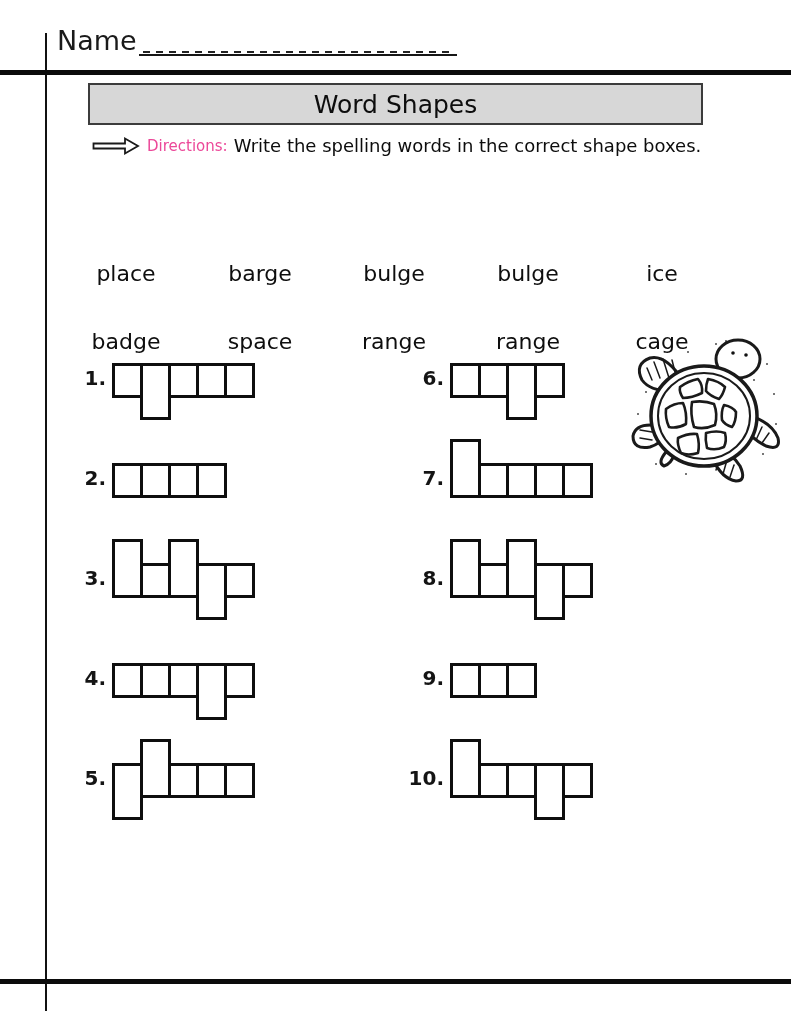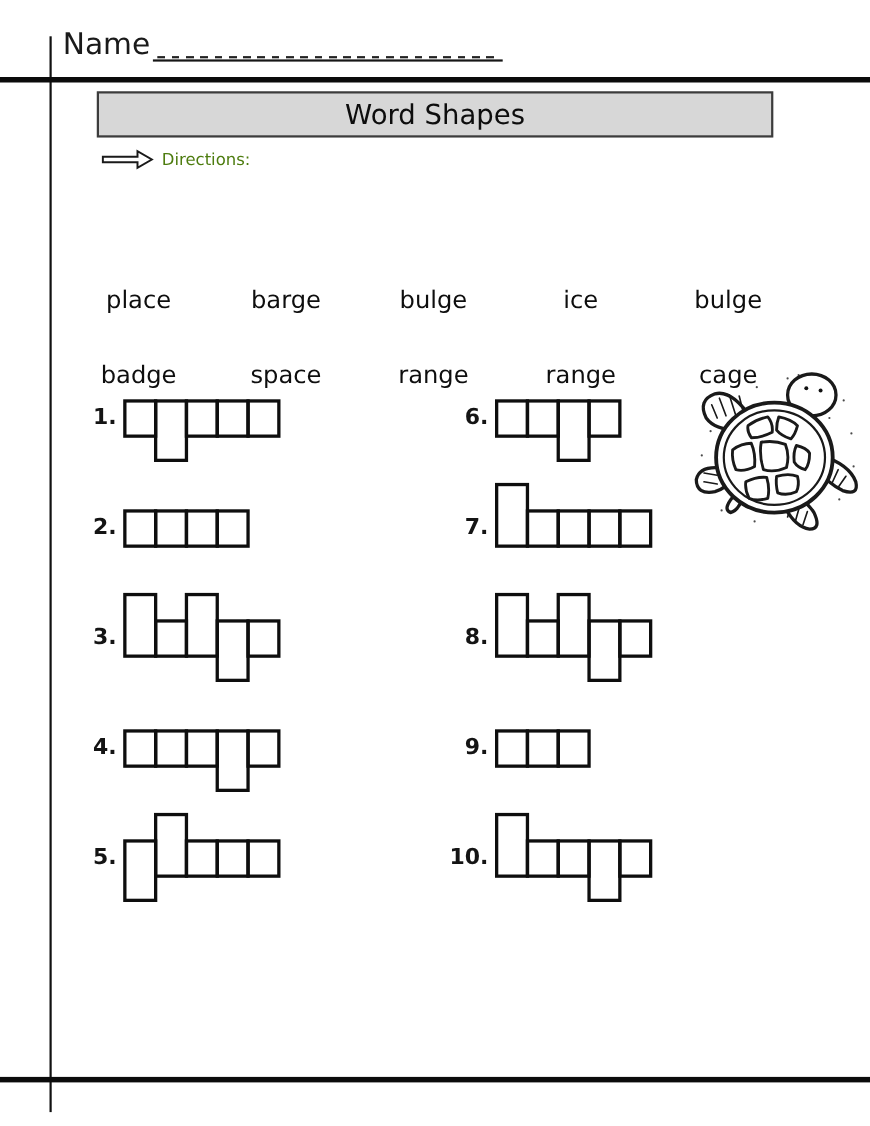--- a/index.html
+++ b/index.html
@@ -21,21 +21,21 @@
       background:repeating-linear-gradient(90deg,#222 0 7px,transparent 7px 13px);}
 
   
   .title-bar{position:absolute;left:88px;top:83px;width:611px;height:38px;
       background:#d7d7d7;border:2px solid #3c3c3c;display:flex;align-items:center;justify-content:center;
       font-size:25px;color:#0d0d0d;}
 
   
   .directions{position:absolute;left:92px;top:135px;display:flex;align-items:center;white-space:nowrap;}
   .directions .arrow{margin-right:7px;display:block;}
-  .dir-label{font-size:15px;color:#4d7c0f;margin-right:6px;}
+  .dir-label{font-size:15px;color:#ec4899;margin-right:6px;}
   .dir-text{font-size:18px;color:#0d0d0d;}
 
   
   .word-bank{position:absolute;left:59px;top:226px;width:670px;}
   .wb-row{display:flex;height:40px;margin-top:28px;}
   .wb-word{flex:1 1 0;text-align:center;font-size:22px;line-height:40px;color:#0e0e0e;}
 
   
   #shapes{position:absolute;inset:0;}
   .shape-num{position:absolute;width:40px;text-align:right;font-size:20px;font-weight:600;color:#141414;}
@@ -62,29 +62,30 @@
 
   <div class="title-bar">
     <span>Word Shapes</span>
   </div>
 
   <div class="directions">
     <svg class="arrow" width="48" height="20" viewBox="0 0 48 20">
       <path d="M1.5,7.5 H33 V2.5 L46,10 L33,17.5 V12.5 H1.5 Z" fill="#ffffff" stroke="#1a1a1a" stroke-width="1.8" stroke-linejoin="miter"></path>
     </svg>
     <span class="dir-label">Directions:</span>
+    <span class="dir-text">Write the spelling words in the correct shape boxes.</span>
   </div>
 
   <div class="word-bank" id="word-bank">
       <div class="wb-row">
         <div class="wb-word">place</div>
         <div class="wb-word">barge</div>
         <div class="wb-word">bulge</div>
+        <div class="wb-word">bulge</div>
         <div class="wb-word">ice</div>
-        <div class="wb-word">bulge</div>
       </div>
       <div class="wb-row">
         <div class="wb-word">badge</div>
         <div class="wb-word">space</div>
         <div class="wb-word">range</div>
         <div class="wb-word">range</div>
         <div class="wb-word">cage</div>
       </div>
     </div>
 

